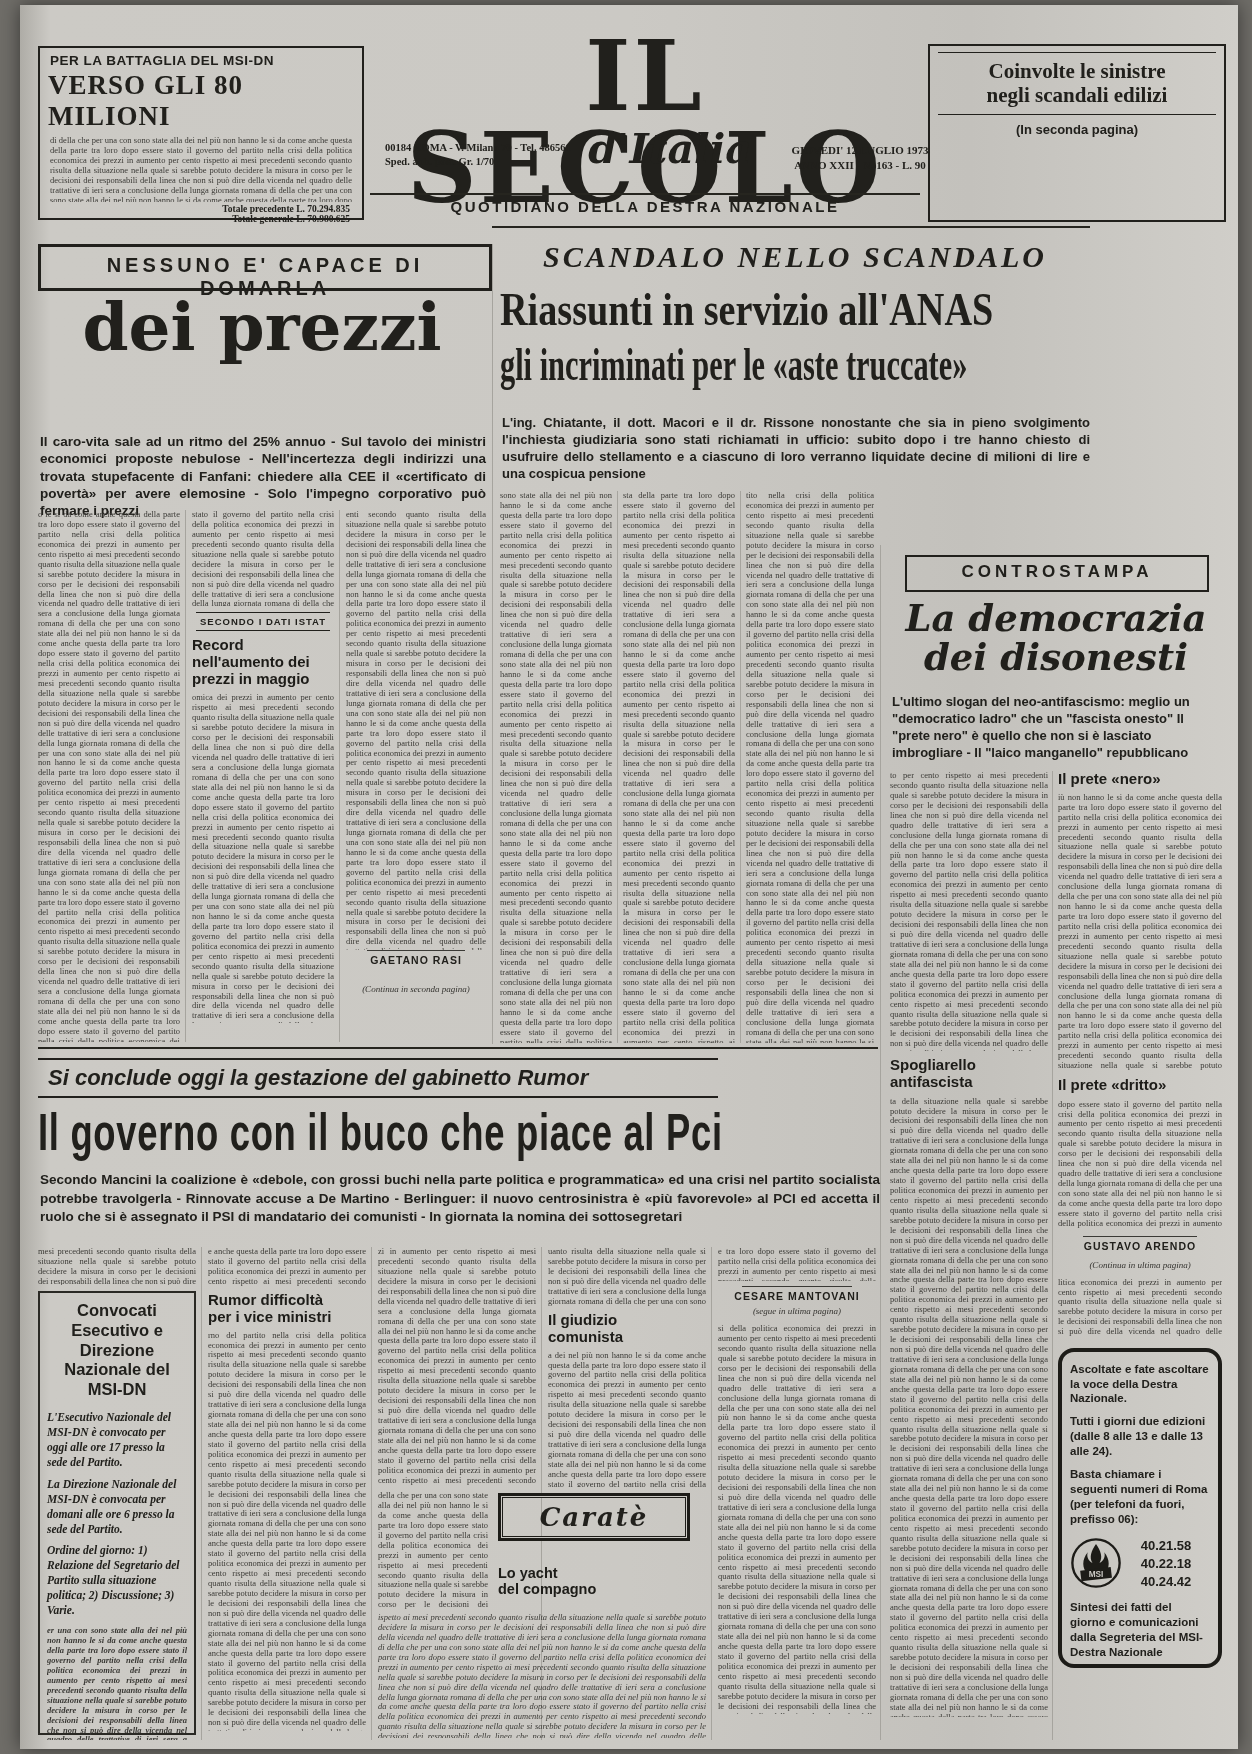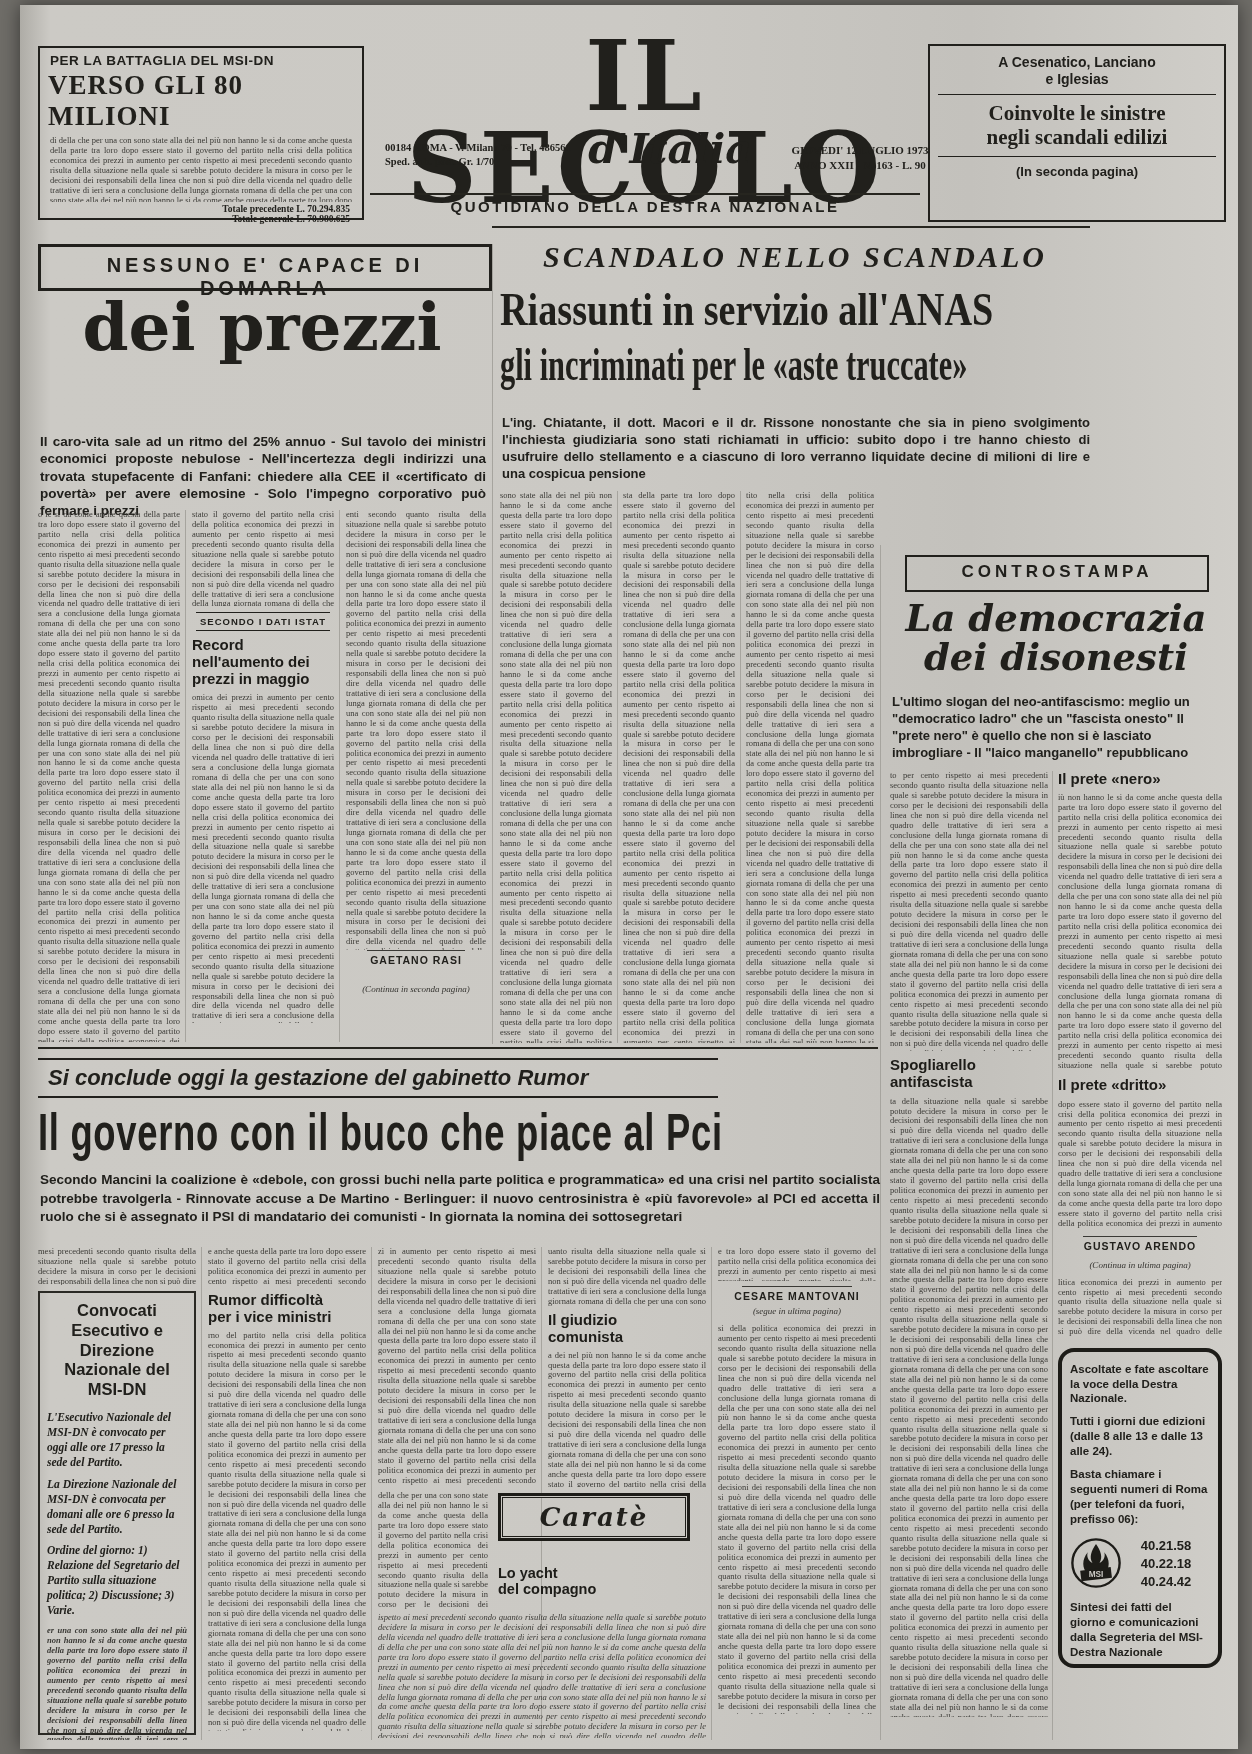--- a/index.html
+++ b/index.html
@@ -50,24 +50,20 @@
   <div class="abs ctr serif b i" style="left:560px;top:120px;width:180px;font-size:41px;font-family:'DejaVu Serif',serif;">d'Italia</div>
   <div class="abs ctr serif b" style="left:760px;top:138px;width:160px;font-size:11px;line-height:1.4;">
     <div>GIOVEDI' 12 LUGLIO 1973</div>
     <div>ANNO XXII - N. 163 - L. 90</div>
   </div>
   <div class="hline" style="left:350px;top:188px;width:550px;height:2px;"></div>
   <div class="abs ctr sans b" style="left:350px;top:193px;width:550px;font-size:15px;letter-spacing:2.5px;">QUOTIDIANO DELLA DESTRA NAZIONALE</div>
   <div class="hline" style="left:472px;top:221px;width:598px;height:2px;"></div>
 
   <div class="abs box" style="left:908px;top:39px;width:294px;height:174px;">
-    <div class="ctr sans b" style="margin-top:8px;font-size:14px;line-height:1.2;">
-      <div>A Cesenatico, Lanciano</div>
-      <div>e Iglesias</div>
-    </div>
     <div style="height:1px;background:#21201c;margin:6px 8px;"></div>
     <div class="ctr serif b" style="font-size:21px;line-height:1.15;">
       <div>Coinvolte le sinistre</div>
       <div>negli scandali edilizi</div>
     </div>
     <div style="height:1px;background:#21201c;margin:7px 8px;"></div>
     <div class="ctr sans b" style="font-size:13px;">(In seconda pagina)</div>
   </div>
 
   <div class="abs" style="left:18px;top:239px;width:448px;height:41px;border:3px solid #21201c;">

